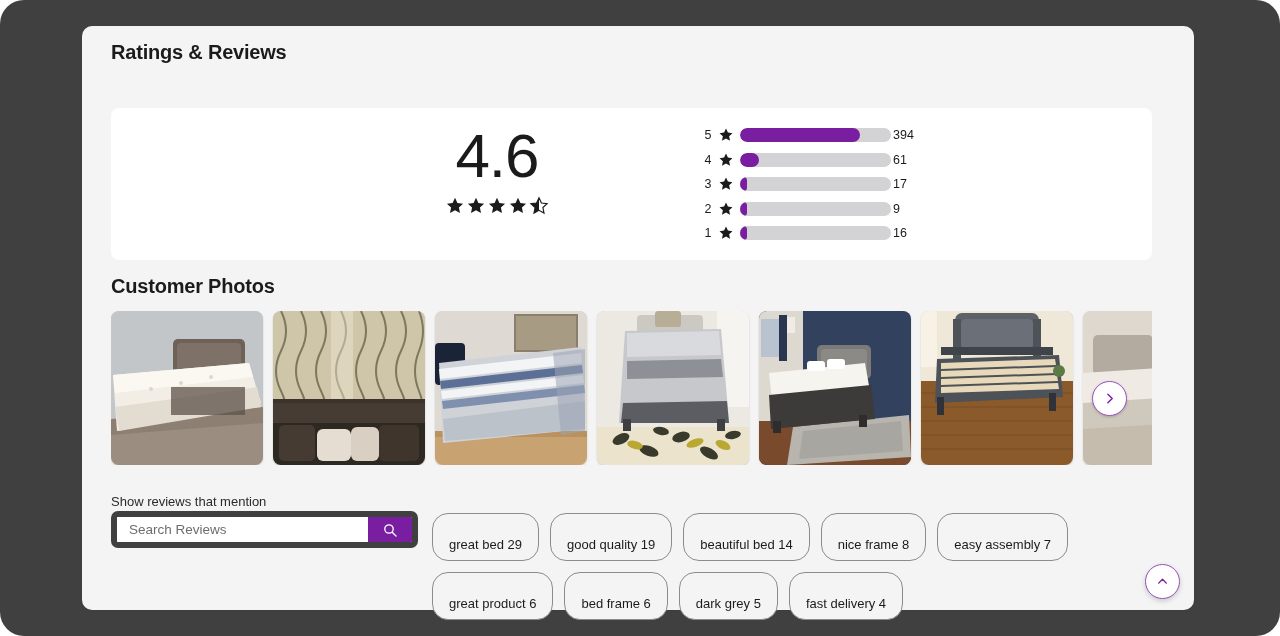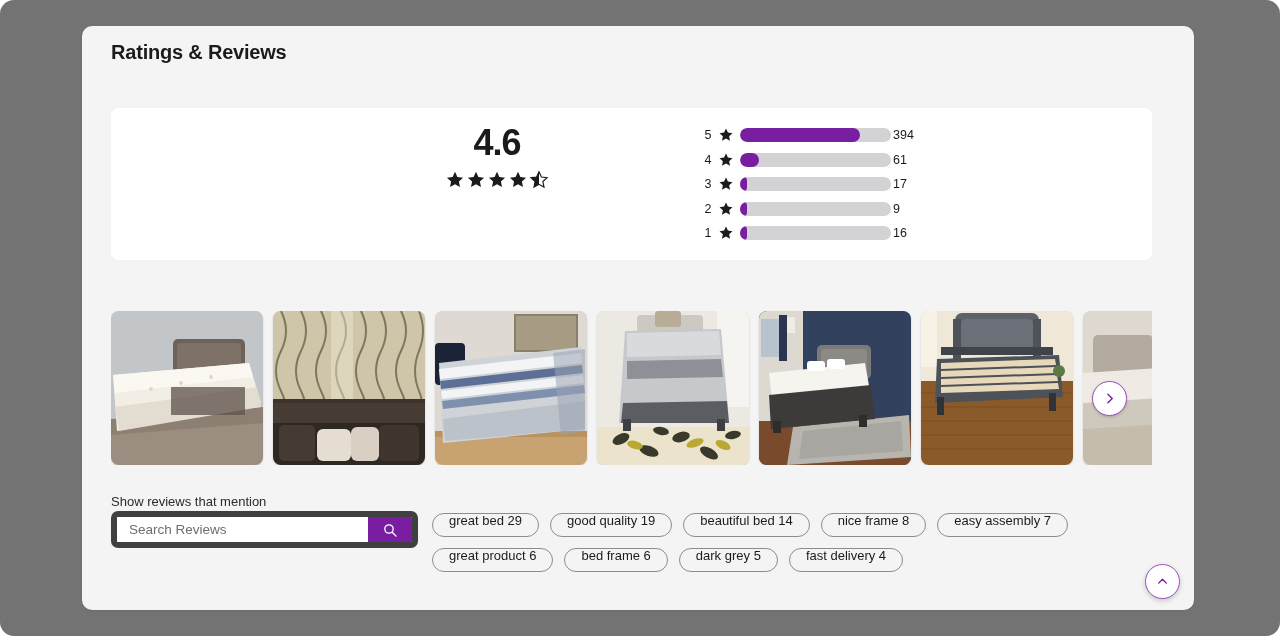--- a/index.html
+++ b/index.html
@@ -9,22 +9,22 @@
     height: 636px;
     overflow: hidden;
     background: #ffffff;
     font-family: "Liberation Sans", sans-serif;
   }
 
   
   #viewport {
     position: absolute;
     inset: 0;
-    background: #737373;
-    border-radius: 14px;
+    background: #404040;
+    border-radius: 24px;
     overflow: hidden;
   }
 
   
   #reviews-card {
     position: absolute;
     left: 82px;
     top: 26px;
     width: 1112px;
     height: 584px;
@@ -68,22 +68,22 @@
 
   
   #average-block {
     position: absolute;
     left: 276px;
     top: 17px;
     width: 220px;
     text-align: center;
   }
   #average-score {
-    font-size: 36px;
-    font-weight: 700;
+    font-size: 62px;
+    font-weight: 400;
     color: #1b1b1b;
     line-height: 1.0;
     letter-spacing: -1px;
   }
   #average-stars {
     margin-top: 9px;
     height: 22px;
     display: flex;
     justify-content: center;
     gap: 1px;
@@ -232,21 +232,21 @@
     top: 487px;
     width: 700px;
     display: flex;
     flex-wrap: wrap;
     gap: 11px 11px;
   }
   .chip {
     border: 1px solid #8c8c8c;
     border-radius: 16px;
     background: #f4f4f4;
-    padding: 0 16px 7px 16px;
+    padding: 24px 16px 7px 16px;
     font-size: 13px;
     color: #1b1b1b;
     cursor: pointer;
     white-space: nowrap;
     line-height: 1.15;
   }
 
   
   #scroll-top {
     position: absolute;
@@ -362,20 +362,21 @@
               </svg>
             </div>
             <div class="hist-track">
               <div class="hist-fill" style="width:3.2%;background:#7a1ea1"></div>
             </div>
             <div class="hist-count">16</div>
           </div>
         </div>
     </div>
 
+    <div id="photos-heading" class="section-title">Customer Photos</div>
 
     <div id="photos-strip">
       <div id="photos-track">
           <div class="photo-thumb" aria-label="grey upholstered bed with white pillow-top mattress in grey room">
             <svg viewBox="0 0 152 154" preserveAspectRatio="none">
               <rect width="152" height="154" fill="#c3c6c8"></rect>
               <rect y="108" width="152" height="46" fill="#9b8e80"></rect>
               <path d="M0 108 L152 96 L152 112 L0 124Z" fill="#8d8073"></path>
               <rect x="62" y="28" width="72" height="48" rx="5" fill="#6d6158"></rect>
               <rect x="66" y="32" width="64" height="40" rx="4" fill="#7d7168"></rect>

